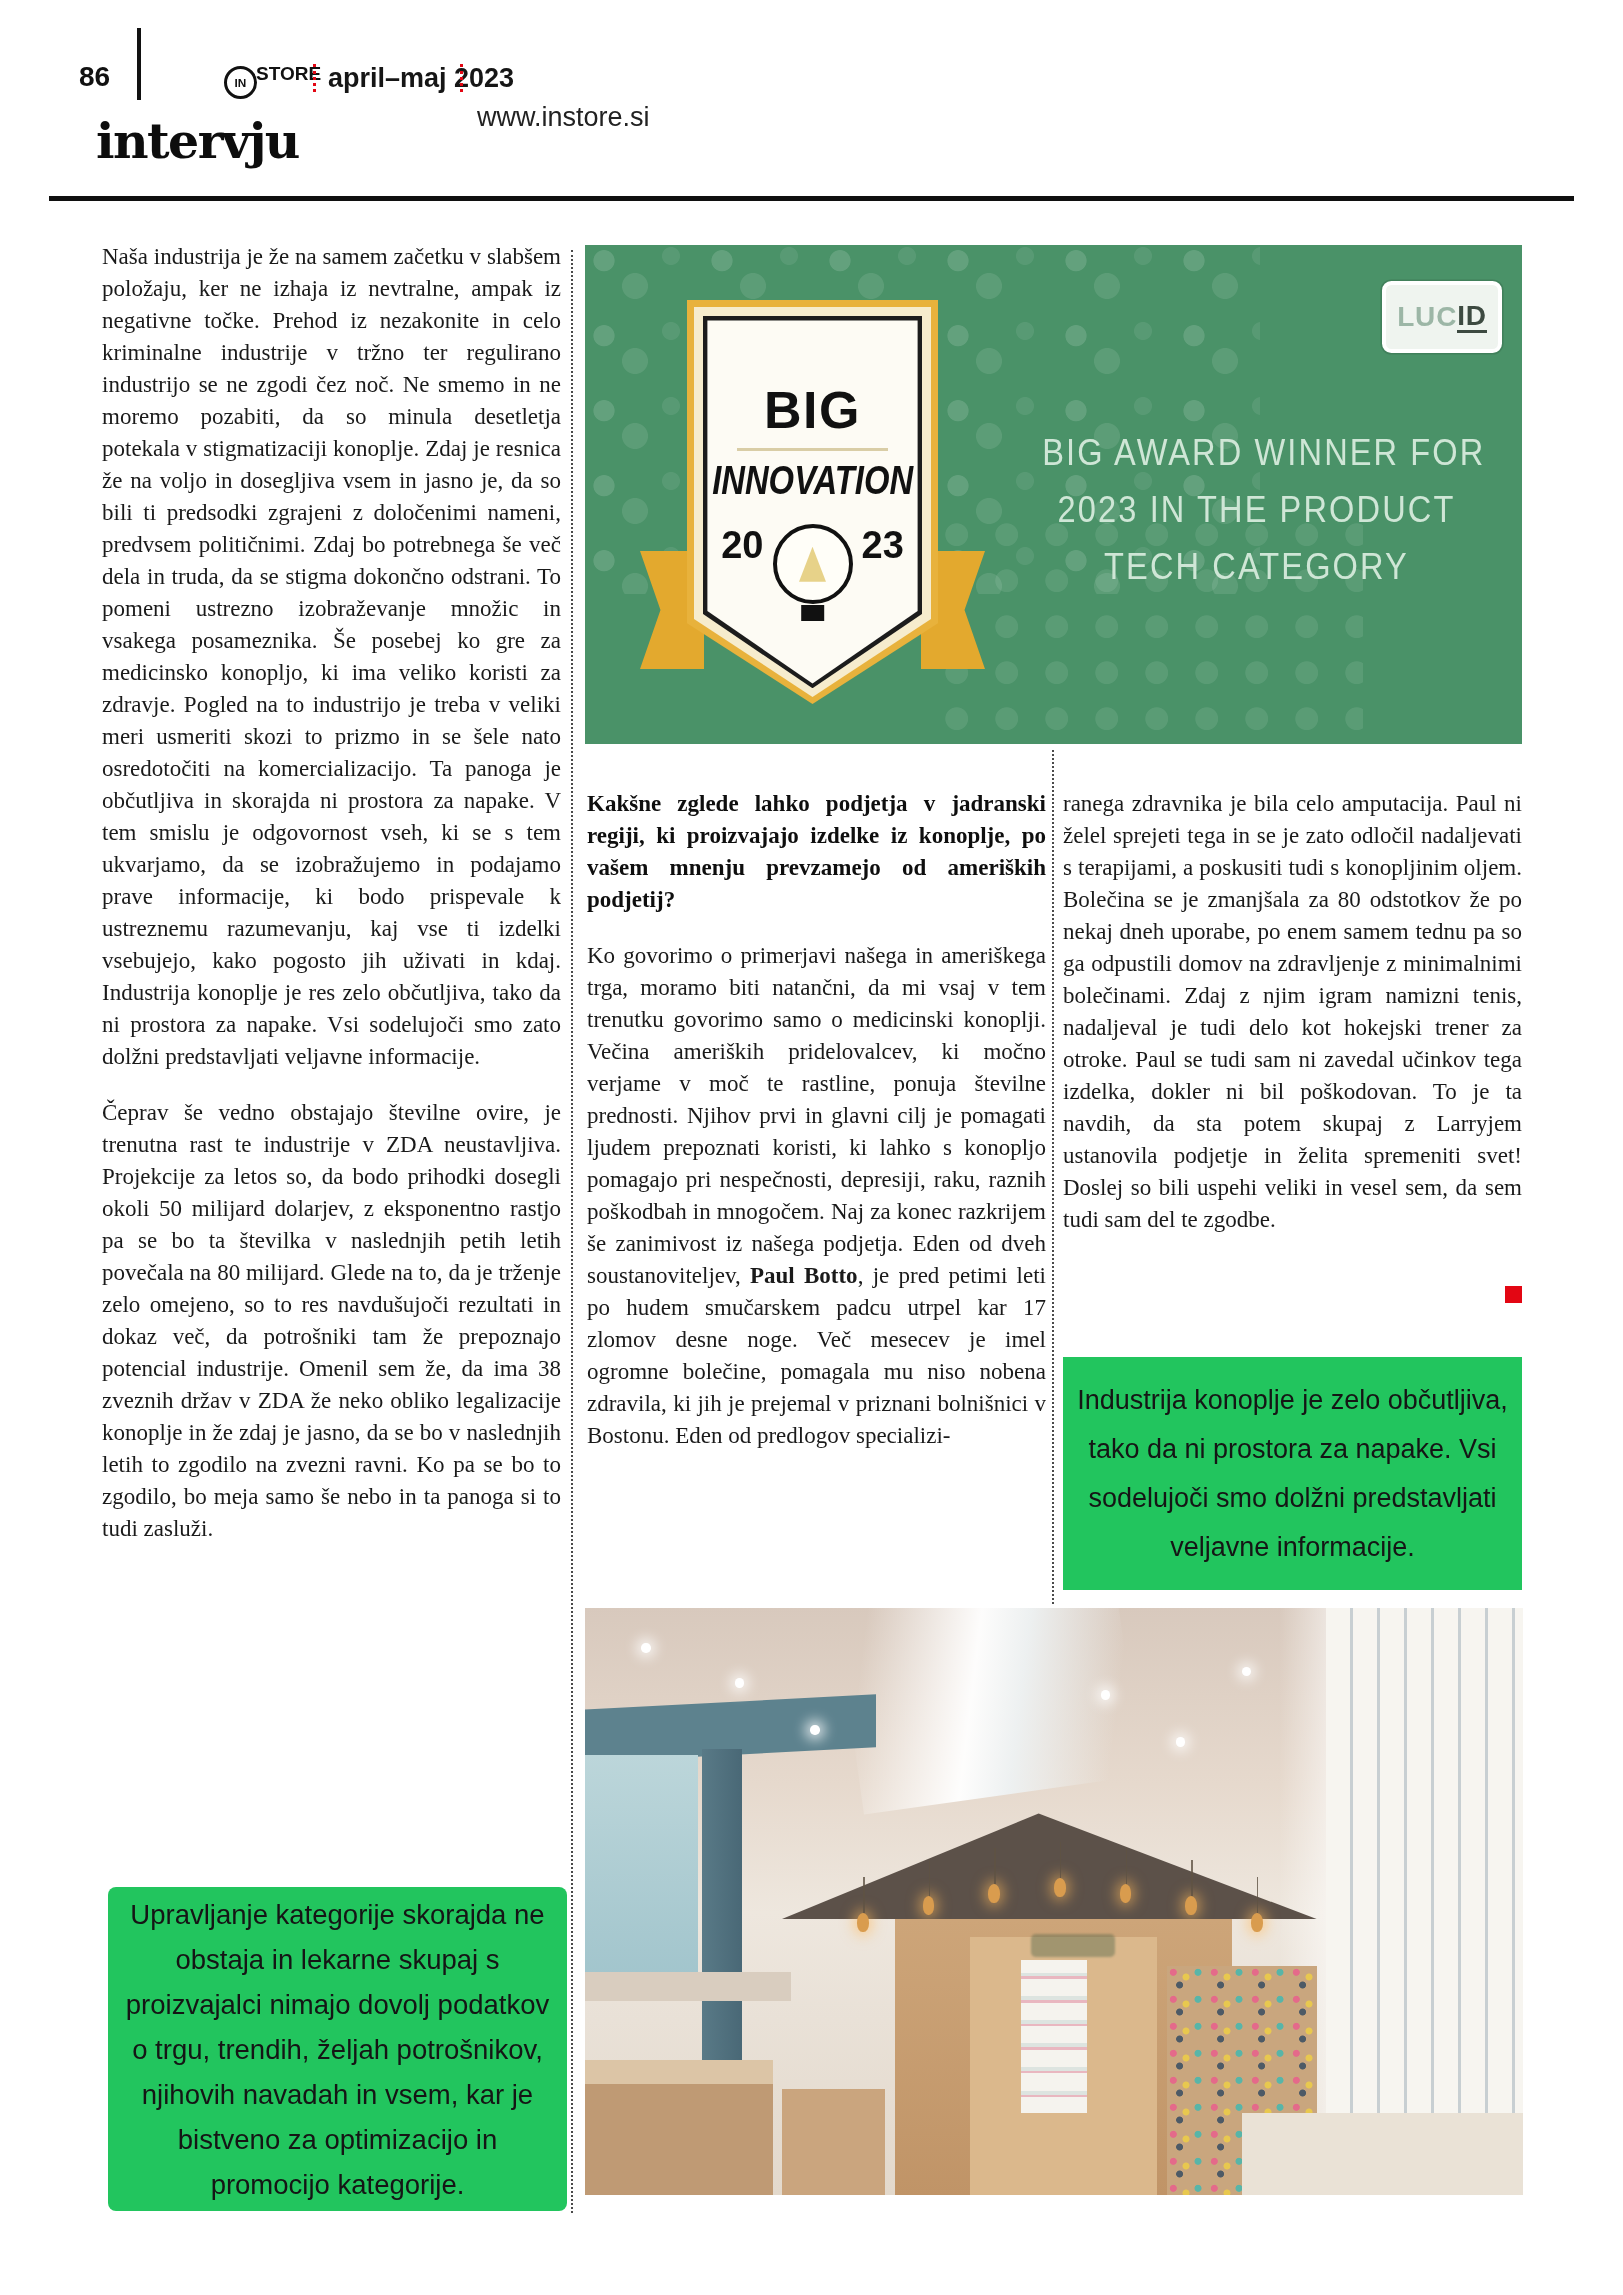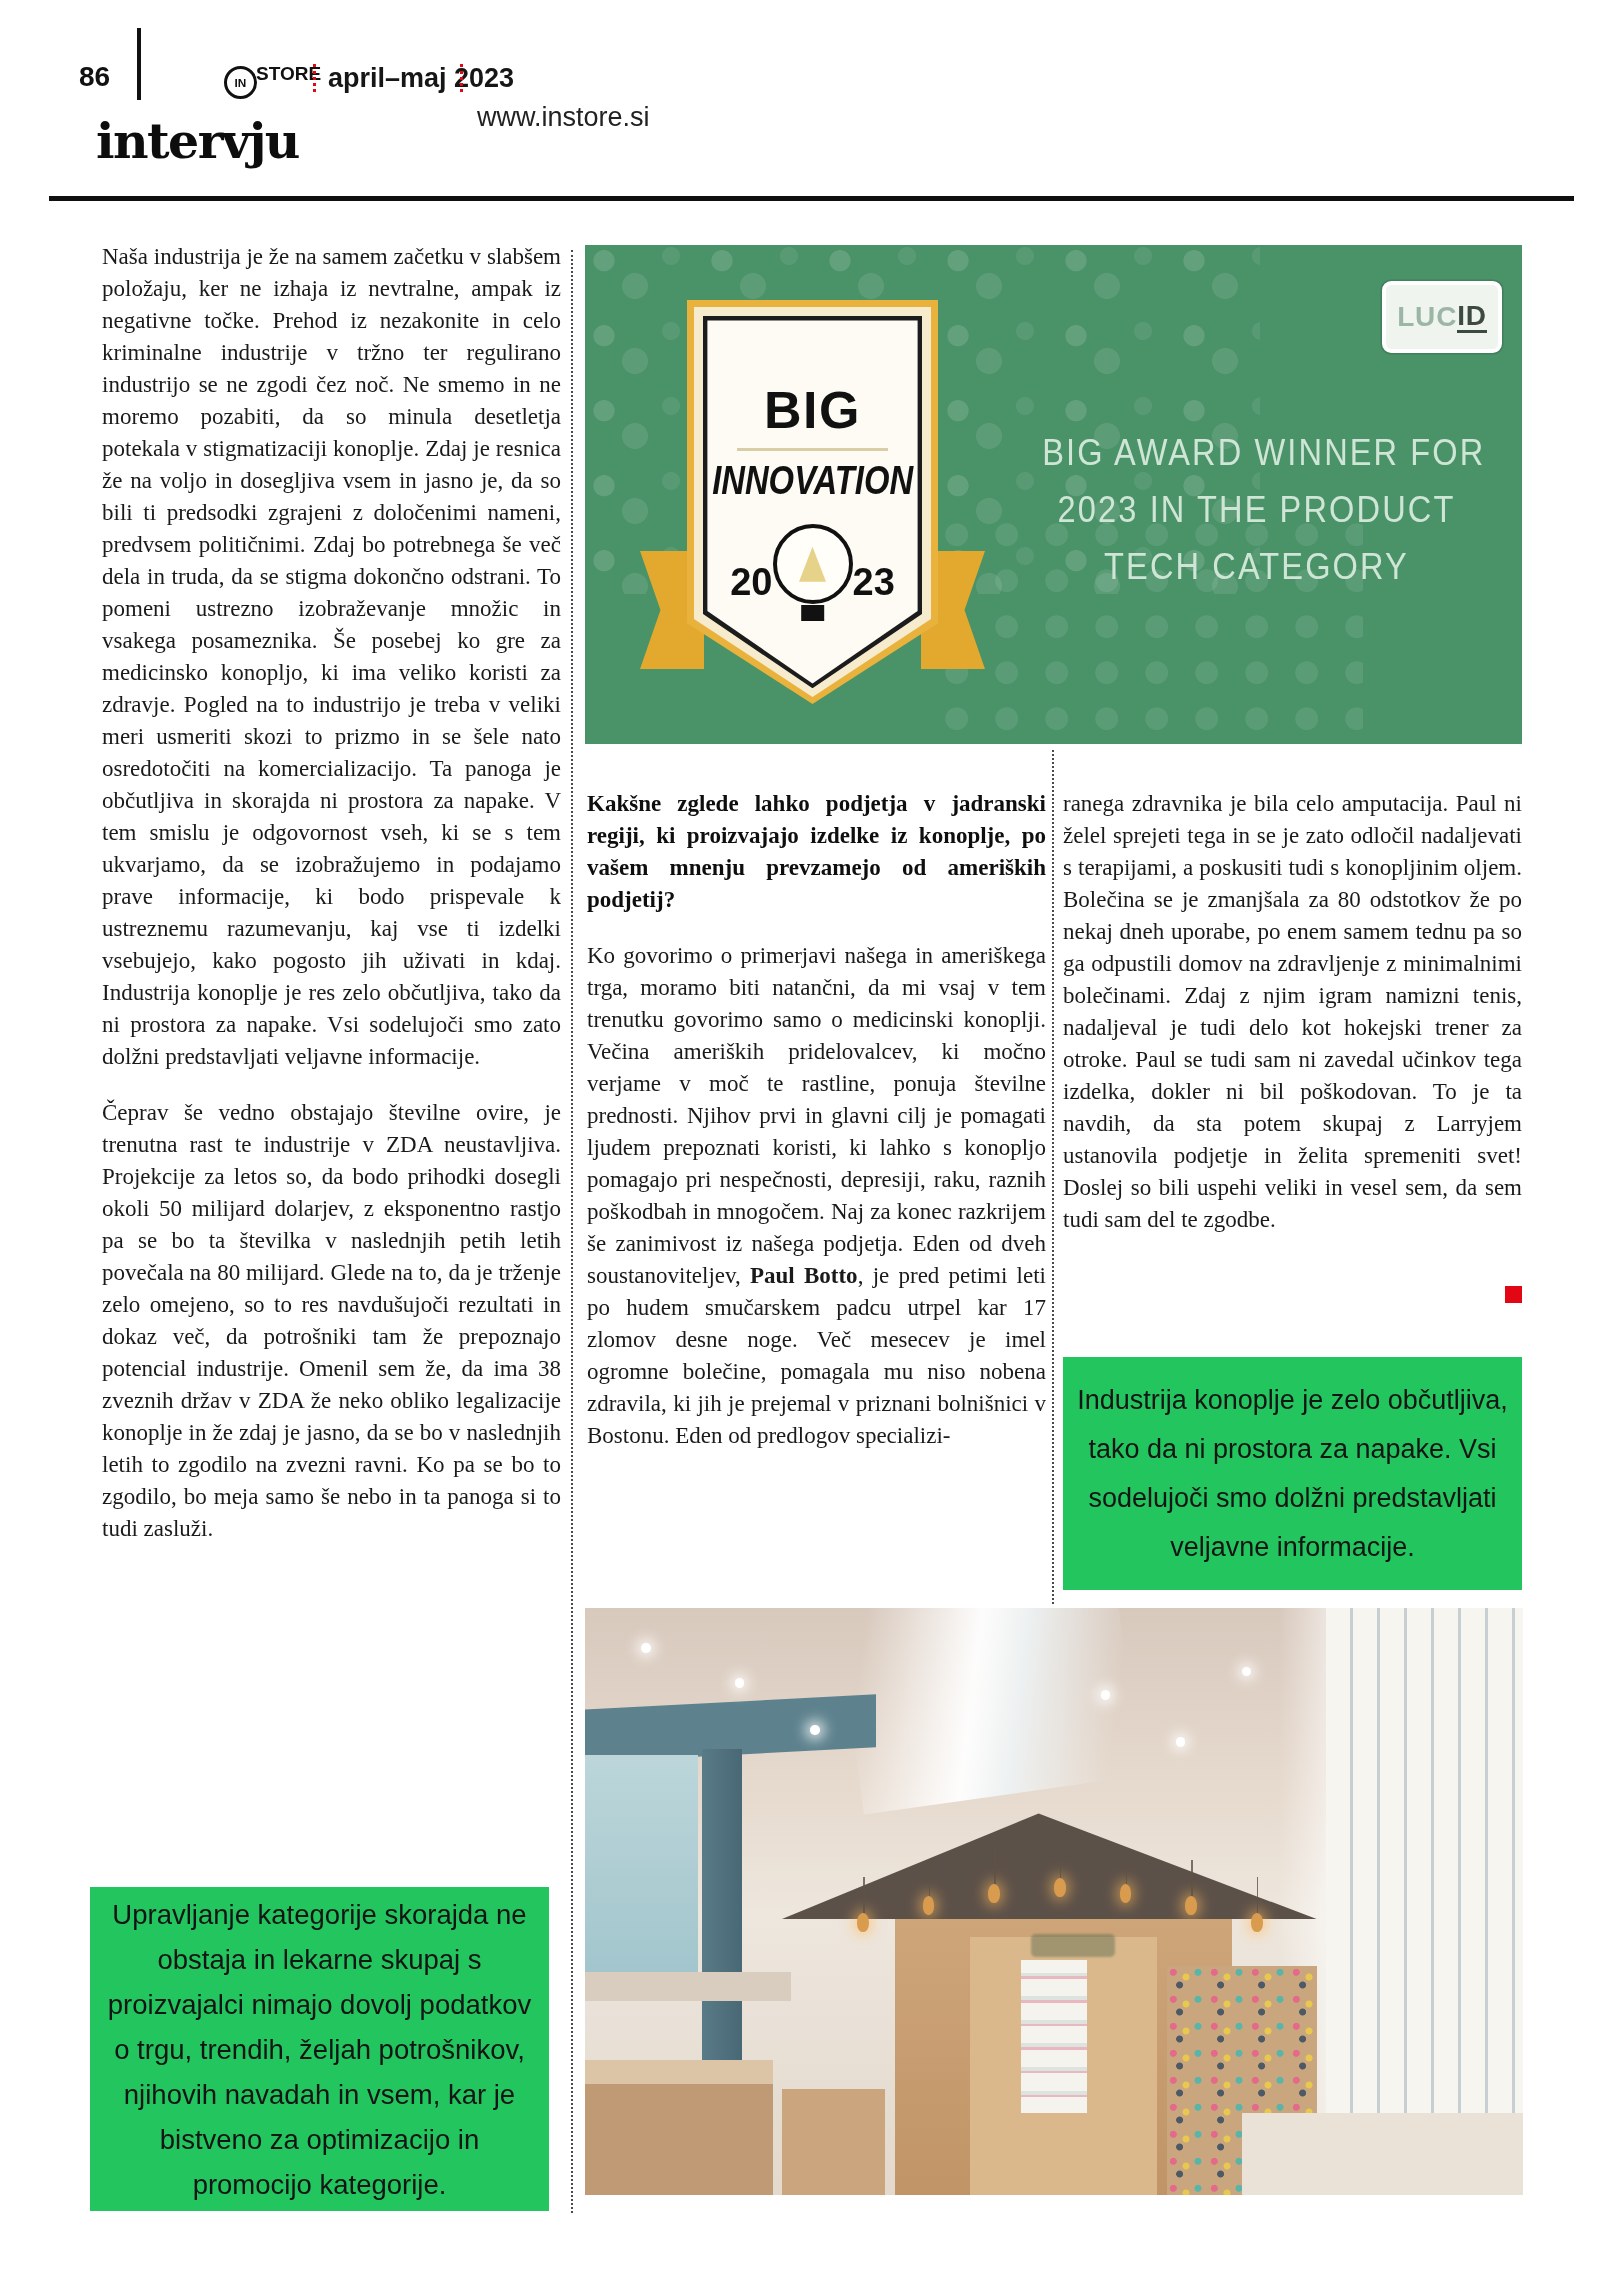--- a/index.html
+++ b/index.html
@@ -31,22 +31,22 @@
   .col{width:459px;font-size:23px;line-height:32px;text-align:justify;}
   .col p{margin:0 0 23.6px 0;}
   .col .q{font-weight:700;color:#0e0e0e;}
   .dotted-rule{width:0;border-left:2.4px dotted #4a4a4a;}
   .ruleA{left:571px;top:250px;height:1963px;}
   .ruleB{left:1052px;top:750px;height:854px;}
 
   
   .pullquote{background:#22c55e;font-family:"Liberation Sans",sans-serif;
              text-align:center;color:#151515;}
-  .pq1{left:90px;top:1887px;width:459px;height:324px;font-size:27.5px;line-height:45px;
-       padding:4.7px 7.9px;box-sizing:border-box;display:flex;align-items:center;justify-content:center;}
+  .pq1{left:108px;top:1887px;width:459px;height:324px;font-size:27.5px;line-height:45px;
+       padding:4.7px 7.9px;box-sizing:border-box;display:flex;align-items:center;justify-content:center;border-radius:8px;}
   .pq2{left:1063px;top:1357px;width:459px;height:233px;font-size:27px;line-height:49px;
        padding:3.1px 6.3px;box-sizing:border-box;display:flex;align-items:center;justify-content:center;}
 
   .end-square{left:1505px;top:1286px;width:16.5px;height:16.5px;background:#e30613;}
 
   
   .banner{left:585px;top:245px;width:937px;height:499px;background:#4a9268;overflow:hidden;}
   .banner-dots{position:absolute;left:0;top:0;width:72%;height:70%;opacity:.55;
     background-image:
       radial-gradient(circle at 19px 15.7px, rgba(255,255,255,.25) 0 10.2px, transparent 11px),
@@ -67,21 +67,21 @@
   .tail{position:absolute;top:251px;width:64px;height:118px;background:#e3a92e;}
   .tail-l{left:-47px;clip-path:polygon(0 0,100% 0,100% 100%,0 100%,32% 50%);}
   .tail-r{left:234px;clip-path:polygon(0 0,100% 0,68% 50%,100% 100%,0 100%);}
   .badge-content{position:absolute;inset:20.4px;display:flex;flex-direction:column;
                  align-items:center;padding-top:44px;box-sizing:border-box;
                  font-family:"Liberation Sans",sans-serif;color:#111;margin-top:16px;}
   .badge-big{font-size:52px;font-weight:700;letter-spacing:1.6px;}
   .badge-line{width:72%;height:2.4px;background:#d9cda6;margin:7.9px 0 6.3px 0;}
   .badge-innovation{font-size:41px;font-weight:700;font-style:italic;
                     transform:scaleX(.8);white-space:nowrap;}
-  .badge-year{display:flex;align-items:flex-end;margin-top:20.4px;gap:0;
+  .badge-year{display:flex;align-items:flex-start;margin-top:20.4px;gap:9px;
               font-size:38px;font-weight:700;}
   .bulb{width:72px;height:72px;border:4.7px solid #111;border-radius:50%;background:#fffef8;
         position:relative;display:flex;align-items:center;justify-content:center;}
   .bulb .filament{width:27px;height:35px;background:#e4cd7c;
         clip-path:polygon(50% 0,100% 100%,0 100%);opacity:.9;}
   .bulb::after{content:"";position:absolute;left:50%;bottom:-20.4px;transform:translateX(-50%);
         width:23.6px;height:15.7px;background:#111;}
 
   
   .lucid{position:absolute;left:797px;top:36px;width:112px;height:64px;

